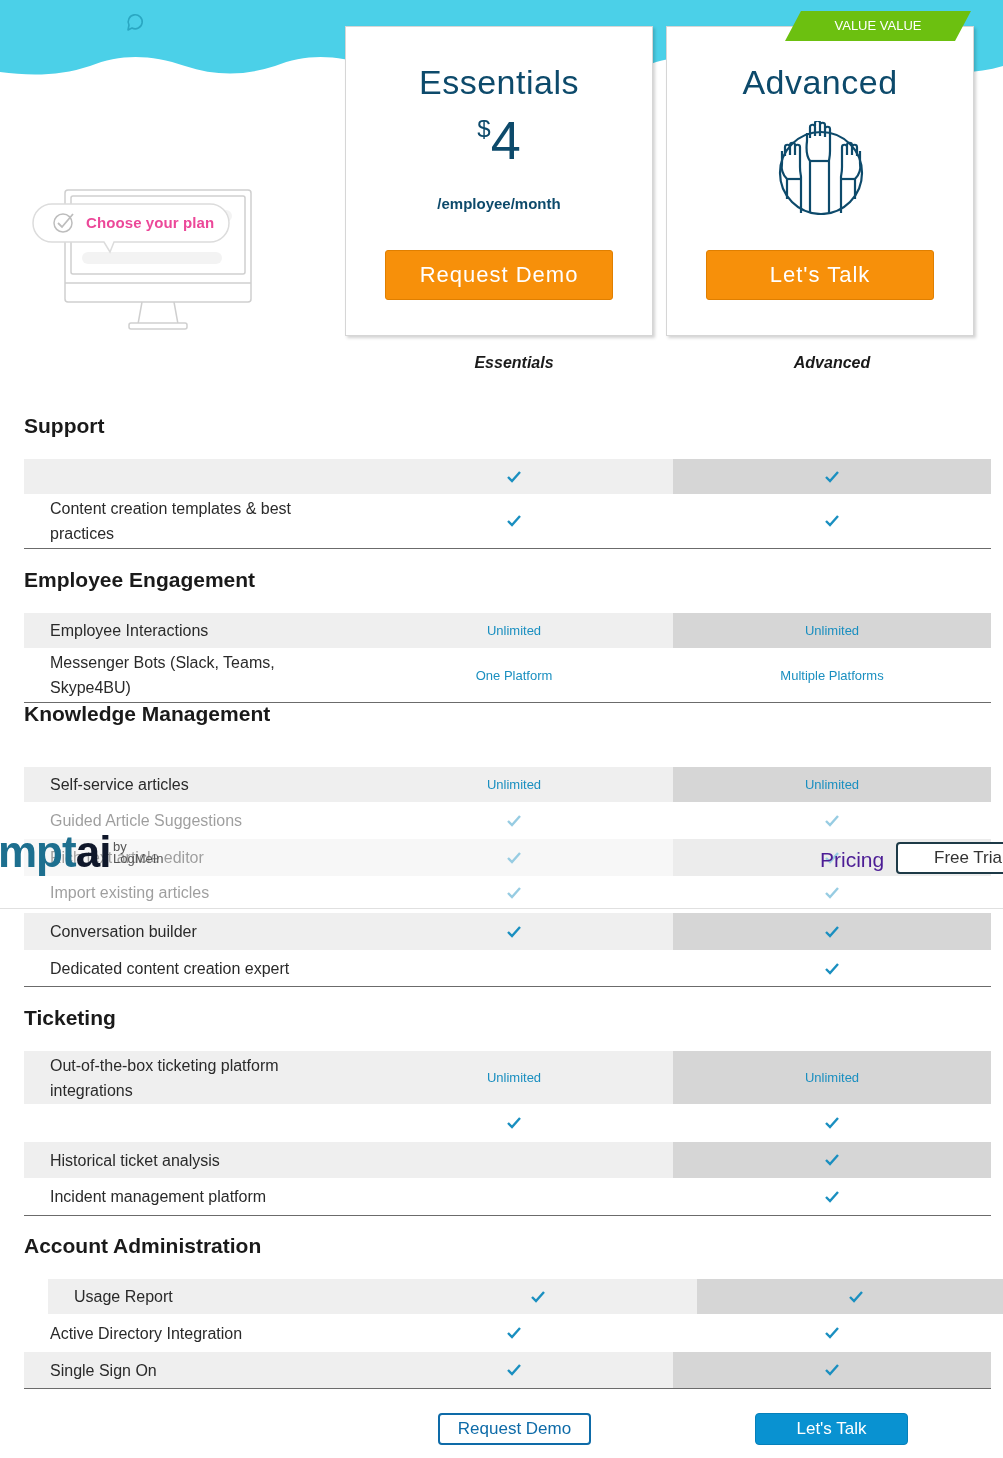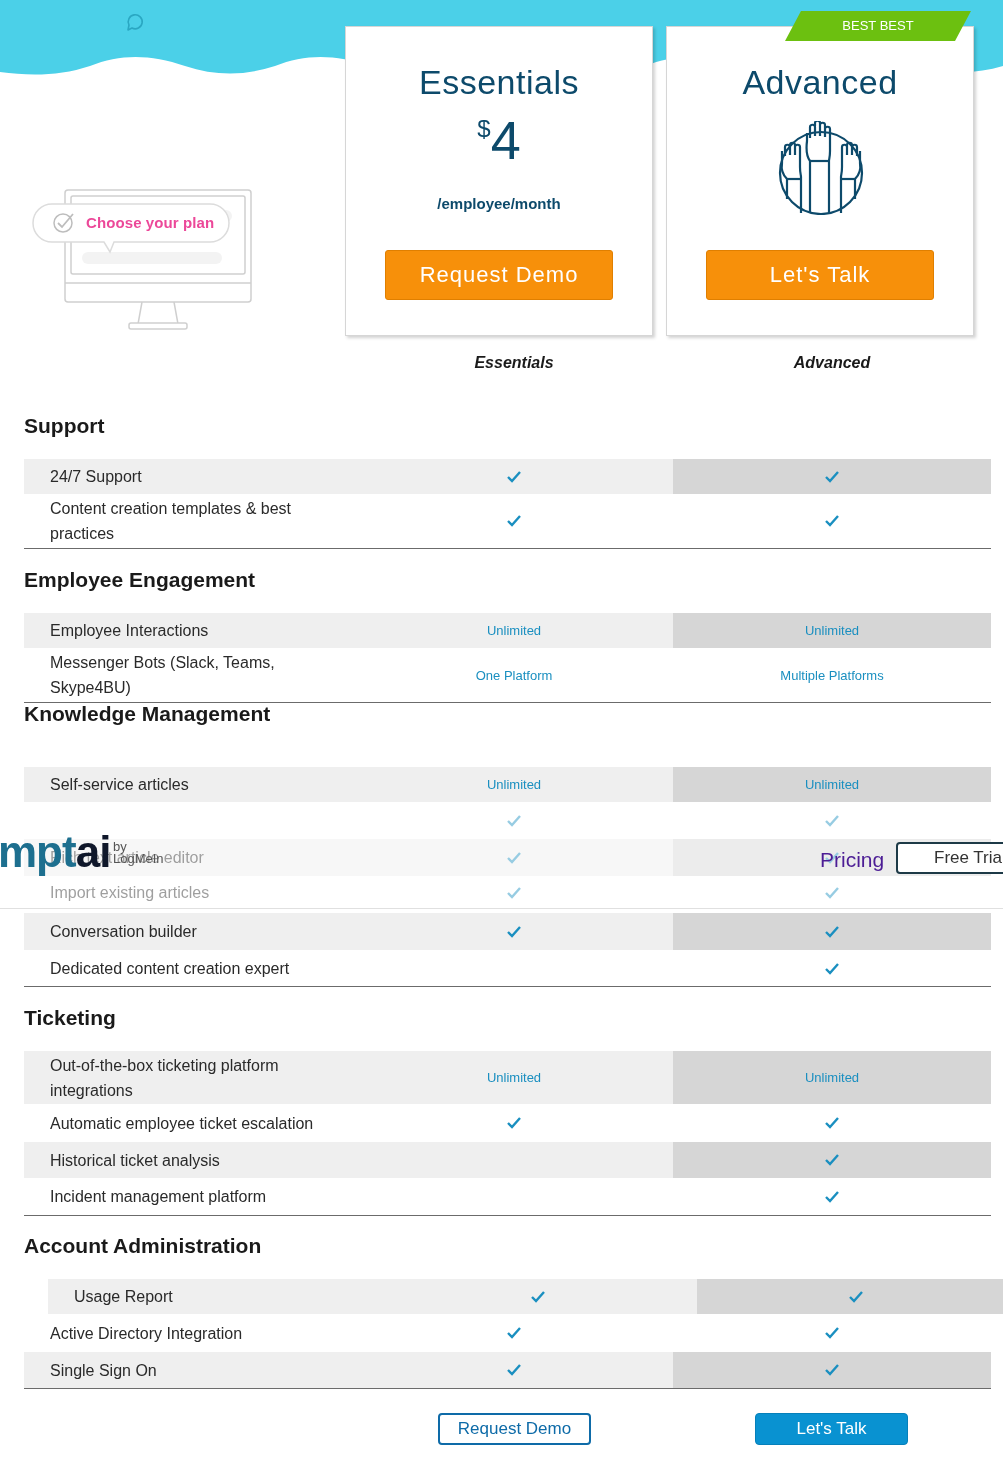--- a/index.html
+++ b/index.html
@@ -99,28 +99,27 @@
       <path d="M78 78 V58 C82 54 84 48 83 42 V30 M80 35 V26 C80 23 75 23 75 26 V34 M75 24 C75 21 70 21 70 24 V34 M70 26 C70 23 65 23 65 26 V46 C65 52 64 54 64 56 V92"></path>
       <line x1="64" y1="58" x2="78" y2="58"></line>
     </g>
   </svg>
   <div class="cta-orange">Let's Talk</div>
 </div>
 
 <svg class="badge" viewBox="0 0 186 30">
   <polygon points="16,0 186,0 170,30 0,30" fill="#6cc010"></polygon>
 </svg>
-<div class="badge-text">BEST BEST</div>
+<div class="badge-text">VALUE VALUE</div>
 
 <div class="col-head" style="left:414px;">Essentials</div>
 <div class="col-head" style="left:732px;">Advanced</div>
 
 <div class="section-title" style="top:414px;">Support</div>
 <div class="row shade" style="top:459px;height:35px;">
-  <div class="feature">24/7 Support</div>
   <div class="ess-cell">
       <svg class="check" viewBox="0 0 14 12">
         <path d="M1 6 L5 10 L13 1" fill="none" stroke="#1a8fc0" stroke-width="2.4"></path>
       </svg>
     </div>
   <div class="adv-cell">
       <svg class="check" viewBox="0 0 14 12">
         <path d="M1 6 L5 10 L13 1" fill="none" stroke="#1a8fc0" stroke-width="2.4"></path>
       </svg>
     </div>
@@ -165,20 +164,21 @@
 <div class="row shade" style="top:767px;height:35px;">
   <div class="feature">Self-service articles</div>
   <div class="ess-cell">
       <span class="val">Unlimited</span>
     </div>
   <div class="adv-cell">
       <span class="val">Unlimited</span>
     </div>
 </div>
 <div class="row faded" style="top:802px;height:37px;">
+  <div class="feature">Guided Article Suggestions</div>
   <div class="ess-cell">
       <svg class="check" viewBox="0 0 14 12">
         <path d="M1 6 L5 10 L13 1" fill="none" stroke="#1a8fc0" stroke-width="2.4"></path>
       </svg>
     </div>
   <div class="adv-cell">
       <svg class="check" viewBox="0 0 14 12">
         <path d="M1 6 L5 10 L13 1" fill="none" stroke="#1a8fc0" stroke-width="2.4"></path>
       </svg>
     </div>
@@ -247,21 +247,20 @@
 <div class="row shade" style="top:1051px;height:53px;">
   <div class="feature">Out-of-the-box ticketing platform integrations</div>
   <div class="ess-cell">
       <span class="val">Unlimited</span>
     </div>
   <div class="adv-cell">
       <span class="val">Unlimited</span>
     </div>
 </div>
 <div class="row" style="top:1104px;height:38px;">
-  <div class="feature">Automatic employee ticket escalation</div>
   <div class="ess-cell">
       <svg class="check" viewBox="0 0 14 12">
         <path d="M1 6 L5 10 L13 1" fill="none" stroke="#1a8fc0" stroke-width="2.4"></path>
       </svg>
     </div>
   <div class="adv-cell">
       <svg class="check" viewBox="0 0 14 12">
         <path d="M1 6 L5 10 L13 1" fill="none" stroke="#1a8fc0" stroke-width="2.4"></path>
       </svg>
     </div>

